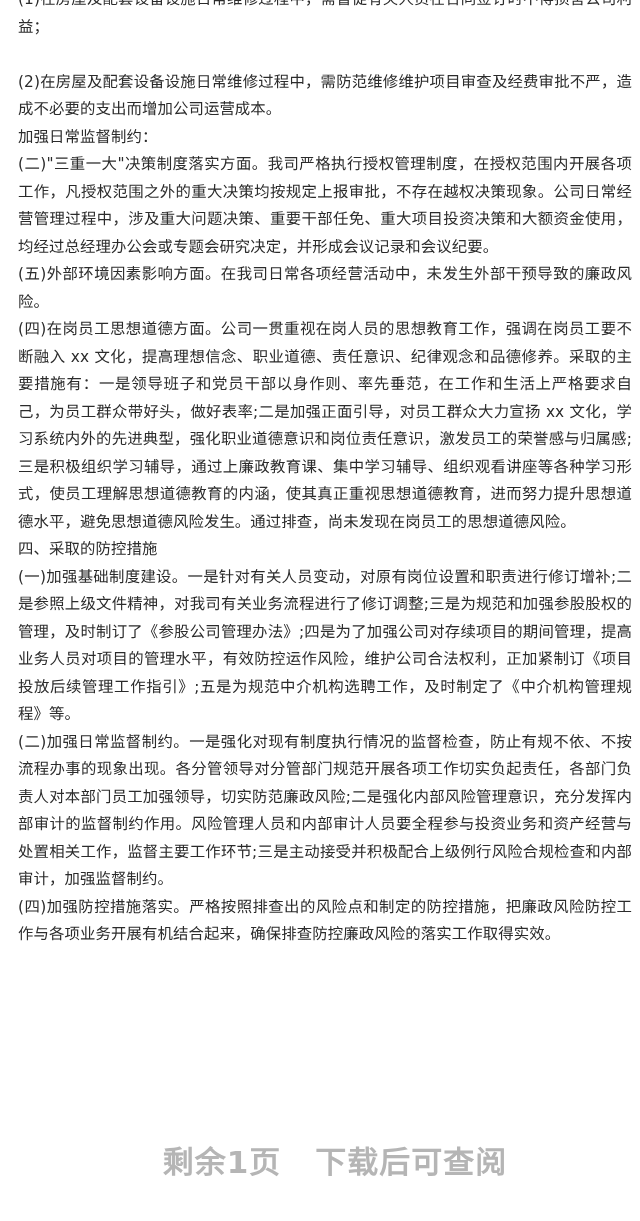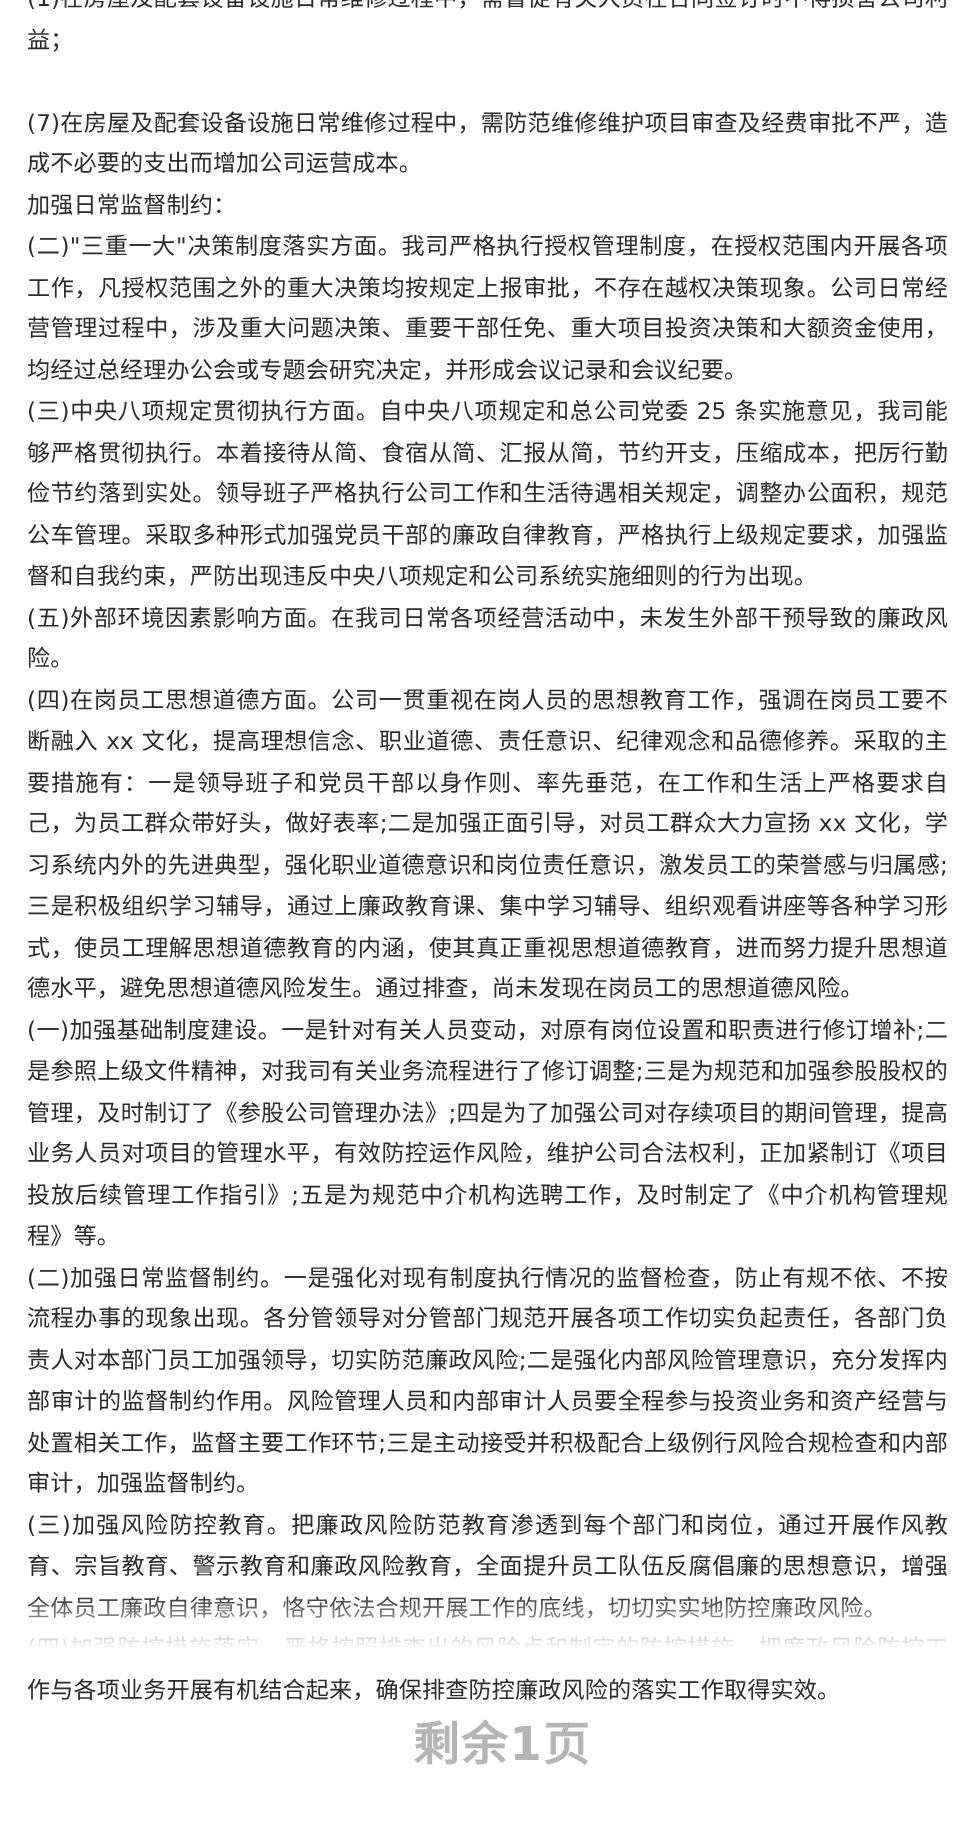--- a/index.html
+++ b/index.html
@@ -88,32 +88,32 @@
 <body>
 
 <div id="doc-page">
 
   <div id="doc-body">
 
     <p class="para">(1)在房屋及配套设备设施日常维修过程中，需督促有关人员在合同签订时不得损害公司利益；</p>
 
     <div class="spacer-line"></div>
 
-    <p class="para">(7)在房屋及配套设备设施日常维修过程中，需防范维修维护项目审查及经费审批不严，造成不必要的支出而增加公司运营成本。</p>
+    <p class="para">(2)在房屋及配套设备设施日常维修过程中，需防范维修维护项目审查及经费审批不严，造成不必要的支出而增加公司运营成本。</p>
     <p class="para">加强日常监督制约：</p>
     <p class="para">(二)"三重一大"决策制度落实方面。我司严格执行授权管理制度，在授权范围内开展各项工作，凡授权范围之外的重大决策均按规定上报审批，不存在越权决策现象。公司日常经营管理过程中，涉及重大问题决策、重要干部任免、重大项目投资决策和大额资金使用，均经过总经理办公会或专题会研究决定，并形成会议记录和会议纪要。</p>
-    <p class="para">(三)中央八项规定贯彻执行方面。自中央八项规定和总公司党委 25 条实施意见，我司能够严格贯彻执行。本着接待从简、食宿从简、汇报从简，节约开支，压缩成本，把厉行勤俭节约落到实处。领导班子严格执行公司工作和生活待遇相关规定，调整办公面积，规范公车管理。采取多种形式加强党员干部的廉政自律教育，严格执行上级规定要求，加强监督和自我约束，严防出现违反中央八项规定和公司系统实施细则的行为出现。</p>
     <p class="para">(五)外部环境因素影响方面。在我司日常各项经营活动中，未发生外部干预导致的廉政风险。</p>
     <p class="para">(四)在岗员工思想道德方面。公司一贯重视在岗人员的思想教育工作，强调在岗员工要不断融入 xx 文化，提高理想信念、职业道德、责任意识、纪律观念和品德修养。采取的主要措施有：一是领导班子和党员干部以身作则、率先垂范，在工作和生活上严格要求自己，为员工群众带好头，做好表率;二是加强正面引导，对员工群众大力宣扬 xx 文化，学习系统内外的先进典型，强化职业道德意识和岗位责任意识，激发员工的荣誉感与归属感;三是积极组织学习辅导，通过上廉政教育课、集中学习辅导、组织观看讲座等各种学习形式，使员工理解思想道德教育的内涵，使其真正重视思想道德教育，进而努力提升思想道德水平，避免思想道德风险发生。通过排查，尚未发现在岗员工的思想道德风险。</p>
+    <p class="para">四、采取的防控措施</p>
     <p class="para">(一)加强基础制度建设。一是针对有关人员变动，对原有岗位设置和职责进行修订增补;二是参照上级文件精神，对我司有关业务流程进行了修订调整;三是为规范和加强参股股权的管理，及时制订了《参股公司管理办法》;四是为了加强公司对存续项目的期间管理，提高业务人员对项目的管理水平，有效防控运作风险，维护公司合法权利，正加紧制订《项目投放后续管理工作指引》;五是为规范中介机构选聘工作，及时制定了《中介机构管理规程》等。</p>
     <p class="para">(二)加强日常监督制约。一是强化对现有制度执行情况的监督检查，防止有规不依、不按流程办事的现象出现。各分管领导对分管部门规范开展各项工作切实负起责任，各部门负责人对本部门员工加强领导，切实防范廉政风险;二是强化内部风险管理意识，充分发挥内部审计的监督制约作用。风险管理人员和内部审计人员要全程参与投资业务和资产经营与处置相关工作，监督主要工作环节;三是主动接受并积极配合上级例行风险合规检查和内部审计，加强监督制约。</p>
-    <p class="para">(三)加强风险防控教育。把廉政风险防范教育渗透到每个部门和岗位，通过开展作风教育、宗旨教育、警示教育和廉政风险教育，全面提升员工队伍反腐倡廉的思想意识，增强全体员工廉政自律意识，恪守依法合规开展工作的底线，切切实实地防控廉政风险。</p>
     <p class="para">(四)加强防控措施落实。严格按照排查出的风险点和制定的防控措施，把廉政风险防控工作与各项业务开展有机结合起来，确保排查防控廉政风险的落实工作取得实效。</p>
 
   </div>
 
   <div id="fade-mask"></div>
 
   <div id="paywall-footer">
     <span class="pw-seg">剩余1页</span>
+    <span class="pw-seg">下载后可查阅</span>
   </div>
 
 </div>
 
 </body></html>

